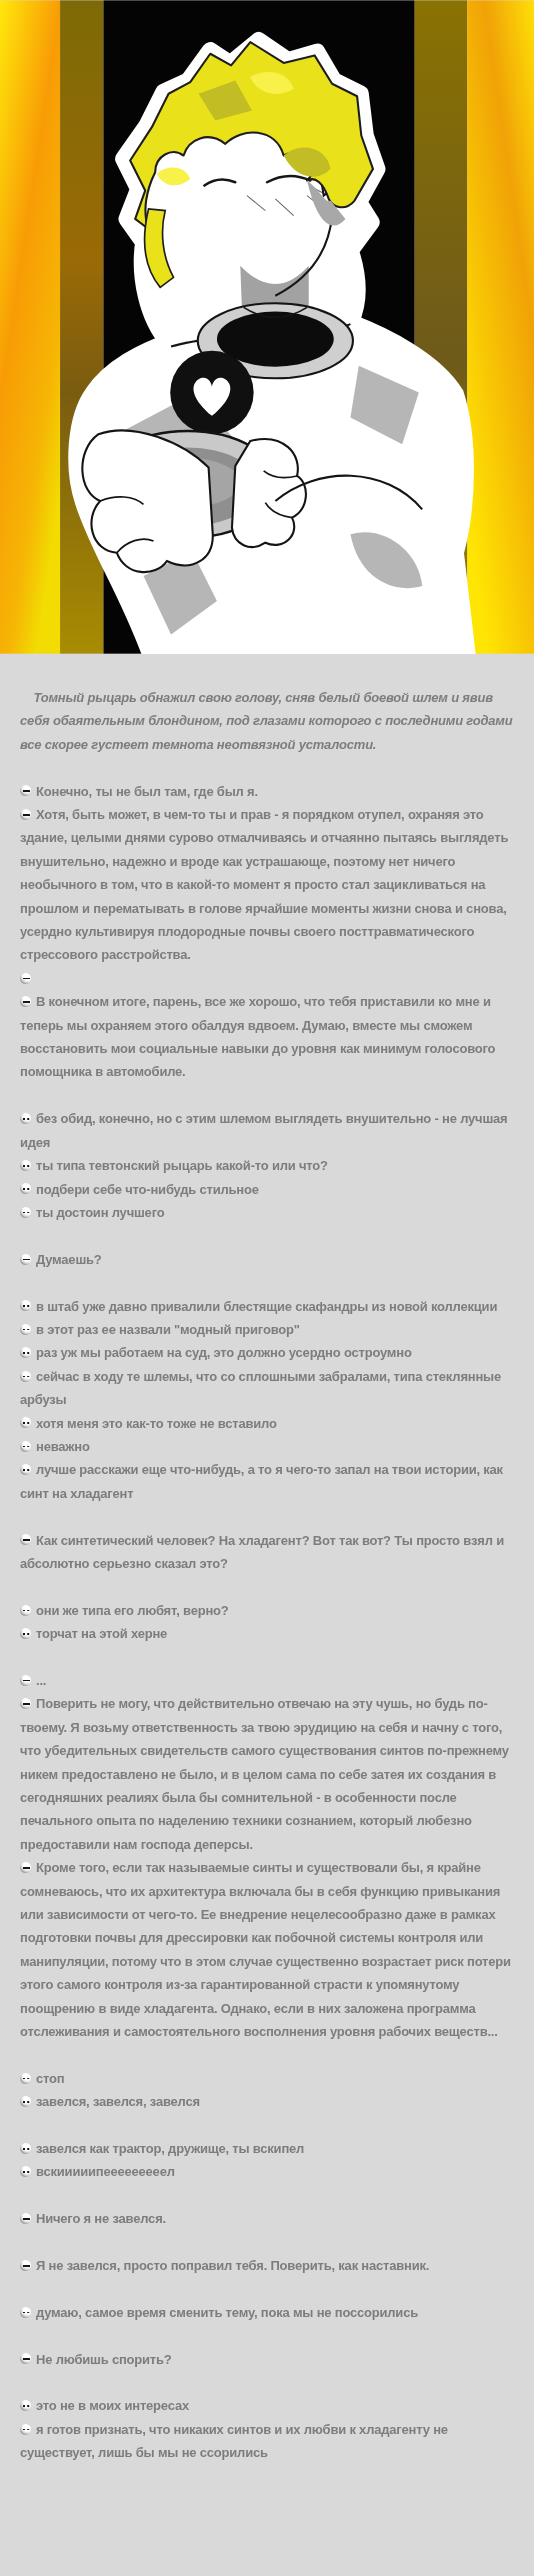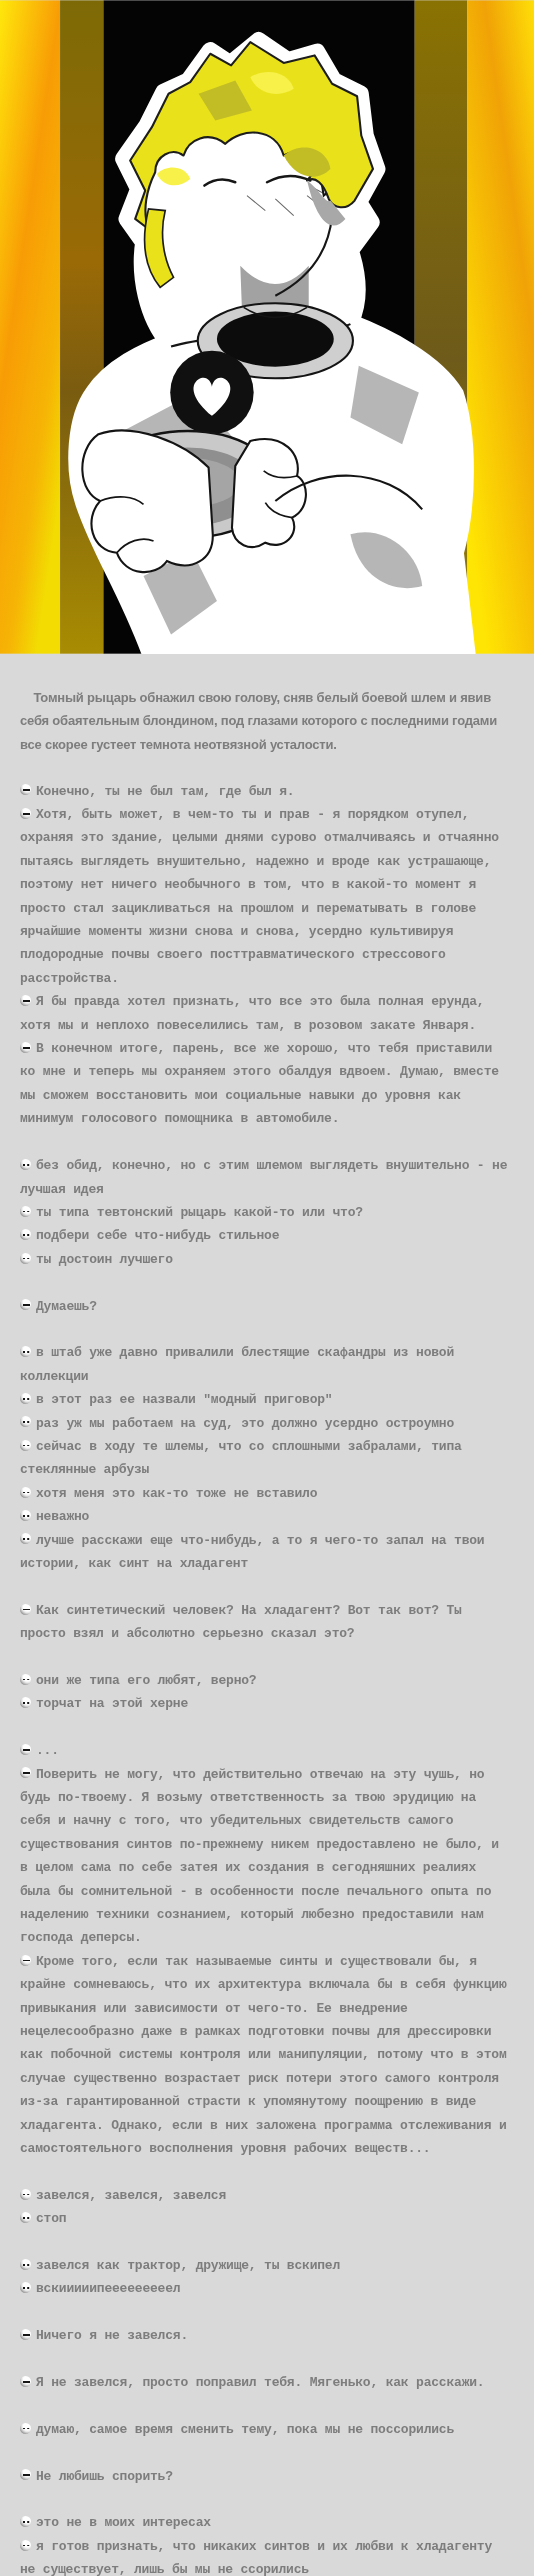--- a/index.html
+++ b/index.html
@@ -8,24 +8,24 @@
     background:var(--page-bg,#d9d9d9);
     font-family:"Liberation Sans",sans-serif;
   }
   .hero{width:534px;height:654px;position:relative;display:block;}
   .hero svg{display:block;}
   .log{
     padding:32px 20px 20px 20px;
     font-weight:bold;font-size:13px;line-height:23.4px;letter-spacing:-0.2px;
     color:var(--text-col,#7d7d7d);
   }
-  .narration{text-indent:13.4px;margin:0 0 23.4px 0;}
+  .narration{text-indent:13.4px;margin:0 0 23.4px 0;font-style:italic;}
   .msg-group{margin:0 0 23.4px 0;}
   .msg-group:last-child{margin-bottom:0;}
-  .msg{margin:0;font-family:Liberation Mono, monospace;}
+  .msg{margin:0;}
   .avatar{
     display:inline-block;width:11px;height:11px;border-radius:50%;
     background:radial-gradient(circle at 68% 28%, #ffffff 0 36%, #e6e6e6 52%, #a0a0a0 74%, #777 100%);
     position:relative;margin-right:5px;vertical-align:-0.8px;
   }
   .avatar::after{content:"";position:absolute;background:#151515;}
   .avatar.knight::after{left:2.5px;top:5px;width:7.5px;height:1.7px;}
   .avatar.partner::after{left:2.5px;top:5px;width:2.5px;height:1.7px;box-shadow:4.2px 0 0 #151515;}
 </style>
 </head>
@@ -120,21 +120,21 @@
     </g>
   </svg>
 </div>
 
 <div class="log">
   <p class="narration">Томный рыцарь обнажил свою голову, сняв белый боевой шлем и явив себя обаятельным блондином, под глазами которого с последними годами все скорее густеет темнота неотвязной усталости.</p>
   <div>
       <div class="msg-group">
         <div class="msg"><span class="avatar knight"></span><span>Конечно, ты не был там, где был я.</span></div>
         <div class="msg"><span class="avatar knight"></span><span>Хотя, быть может, в чем-то ты и прав - я порядком отупел, охраняя это здание, целыми днями сурово отмалчиваясь и отчаянно пытаясь выглядеть внушительно, надежно и вроде как устрашающе, поэтому нет ничего необычного в том, что в какой-то момент я просто стал зацикливаться на прошлом и перематывать в голове ярчайшие моменты жизни снова и снова, усердно культивируя плодородные почвы своего посттравматического стрессового расстройства.</span></div>
-        <div class="msg"><span class="avatar knight"></span><span>Я бы правда хотел признать, что все это была полная ерунда, хотя мы и неплохо повеселились там, в розовом закате Января.</span></div>
+        <div class="msg"><span class="avatar knight"></span></div>
         <div class="msg"><span class="avatar knight"></span><span>В конечном итоге, парень, все же хорошо, что тебя приставили ко мне и теперь мы охраняем этого обалдуя вдвоем. Думаю, вместе мы сможем восстановить мои социальные навыки до уровня как минимум голосового помощника в автомобиле.</span></div>
       </div>
       <div class="msg-group">
         <div class="msg"><span class="avatar partner"></span><span>без обид, конечно, но с этим шлемом выглядеть внушительно - не лучшая идея</span></div>
         <div class="msg"><span class="avatar partner"></span><span>ты типа тевтонский рыцарь какой-то или что?</span></div>
         <div class="msg"><span class="avatar partner"></span><span>подбери себе что-нибудь стильное</span></div>
         <div class="msg"><span class="avatar partner"></span><span>ты достоин лучшего</span></div>
       </div>
       <div class="msg-group">
         <div class="msg"><span class="avatar knight"></span><span>Думаешь?</span></div>
@@ -154,32 +154,32 @@
       <div class="msg-group">
         <div class="msg"><span class="avatar partner"></span><span>они же типа его любят, верно?</span></div>
         <div class="msg"><span class="avatar partner"></span><span>торчат на этой херне</span></div>
       </div>
       <div class="msg-group">
         <div class="msg"><span class="avatar knight"></span><span>...</span></div>
         <div class="msg"><span class="avatar knight"></span><span>Поверить не могу, что действительно отвечаю на эту чушь, но будь по-твоему. Я возьму ответственность за твою эрудицию на себя и начну с того, что убедительных свидетельств самого существования синтов по-прежнему никем предоставлено не было, и в целом сама по себе затея их создания в сегодняшних реалиях была бы сомнительной - в особенности после печального опыта по наделению техники сознанием, который любезно предоставили нам господа деперсы.</span></div>
         <div class="msg"><span class="avatar knight"></span><span>Кроме того, если так называемые синты и существовали бы, я крайне сомневаюсь, что их архитектура включала бы в себя функцию привыкания или зависимости от чего-то. Ее внедрение нецелесообразно даже в рамках подготовки почвы для дрессировки как побочной системы контроля или манипуляции, потому что в этом случае существенно возрастает риск потери этого самого контроля из-за гарантированной страсти к упомянутому поощрению в виде хладагента. Однако, если в них заложена программа отслеживания и самостоятельного восполнения уровня рабочих веществ...</span></div>
       </div>
       <div class="msg-group">
+        <div class="msg"><span class="avatar partner"></span><span>стоп</span></div>
         <div class="msg"><span class="avatar partner"></span><span>завелся, завелся, завелся</span></div>
-        <div class="msg"><span class="avatar partner"></span><span>стоп</span></div>
       </div>
       <div class="msg-group">
         <div class="msg"><span class="avatar partner"></span><span>завелся как трактор, дружище, ты вскипел</span></div>
         <div class="msg"><span class="avatar partner"></span><span>вскииииипееееееееел</span></div>
       </div>
       <div class="msg-group">
         <div class="msg"><span class="avatar knight"></span><span>Ничего я не завелся.</span></div>
       </div>
       <div class="msg-group">
-        <div class="msg"><span class="avatar knight"></span><span>Я не завелся, просто поправил тебя. Мягенько, как расскажи.</span></div>
+        <div class="msg"><span class="avatar knight"></span><span>Я не завелся, просто поправил тебя. Поверить, как наставник.</span></div>
       </div>
       <div class="msg-group">
         <div class="msg"><span class="avatar partner"></span><span>думаю, самое время сменить тему, пока мы не поссорились</span></div>
       </div>
       <div class="msg-group">
         <div class="msg"><span class="avatar knight"></span><span>Не любишь спорить?</span></div>
       </div>
       <div class="msg-group">
         <div class="msg"><span class="avatar partner"></span><span>это не в моих интересах</span></div>
         <div class="msg"><span class="avatar partner"></span><span>я готов признать, что никаких синтов и их любви к хладагенту не существует, лишь бы мы не ссорились</span></div>

